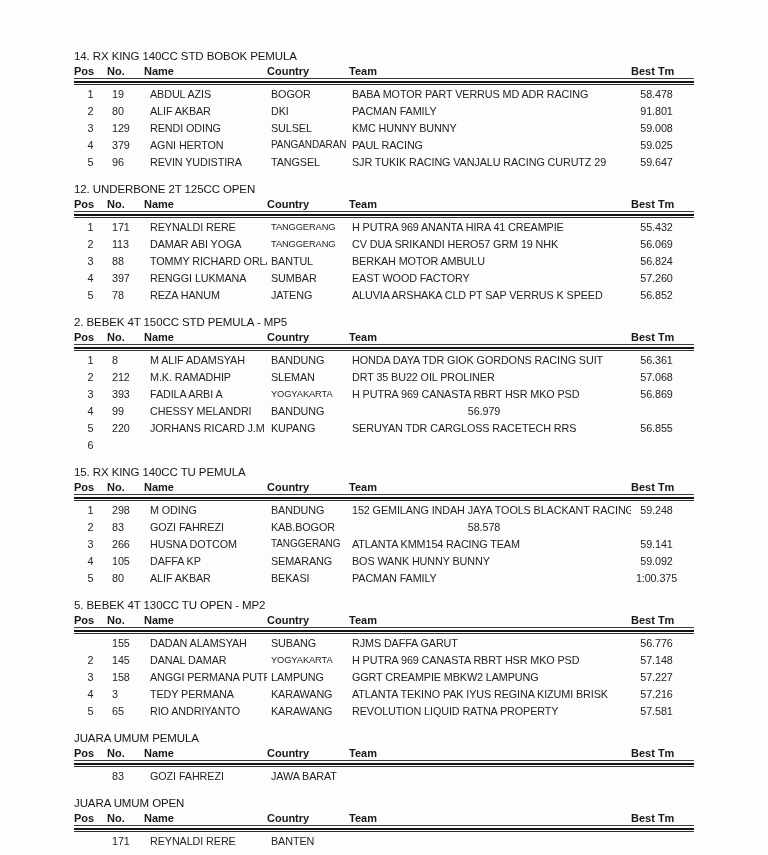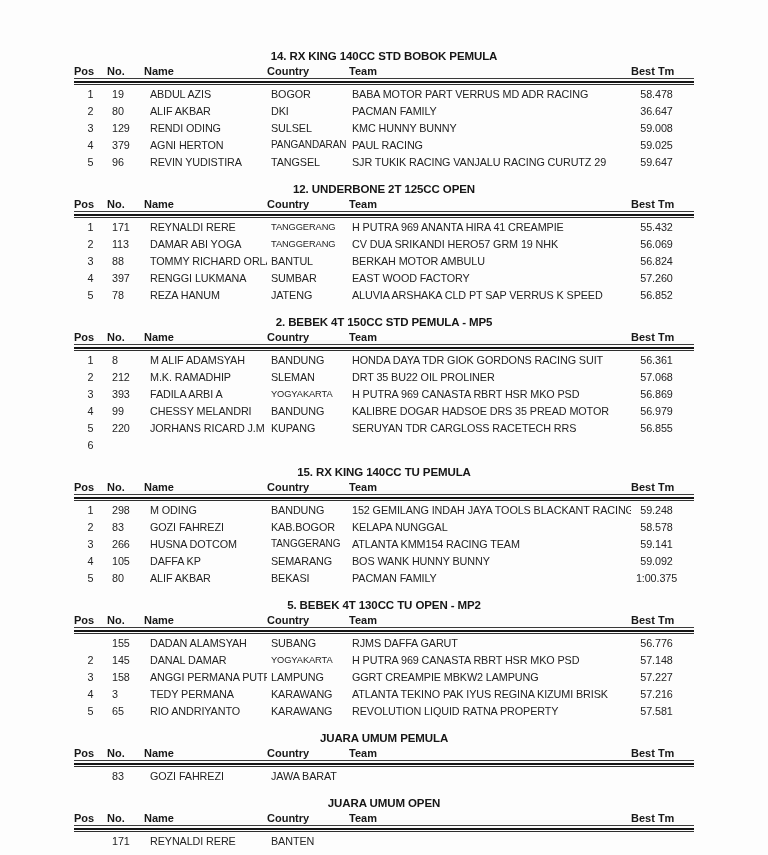--- a/index.html
+++ b/index.html
@@ -4,21 +4,21 @@
 <style>
   html,body{margin:0;padding:0}
   body{
     width:768px;height:855px;background:#fdfdfd;
     font-family:"Liberation Sans",sans-serif;color:#1e1e1e;
     overflow:hidden;
   }
   .sheet{padding-top:50px}
   .race-section{margin-bottom:13px}
   .title{
-    font-size:11.5px;font-weight:bold;text-align:center;
+    font-size:11.5px;font-weight:normal;
     margin:0 0 3px 74px;width:620px;letter-spacing:-0.1px;color:#161616;
   }
   .tbl{margin-left:74px;width:620px}
   .thead{
     display:grid;grid-template-columns:33px 37px 123px 82px 282px 63px;
     font-weight:bold;font-size:11px;align-items:end;position:relative;
     padding-bottom:2px;color:#181818;
   }
   .thead::after{
     content:"";position:absolute;left:0;right:0;bottom:0;
@@ -69,21 +69,21 @@
               <div class="cell c3">BOGOR</div>
               <div class="cell c4">BABA MOTOR PART VERRUS MD ADR RACING</div>
               <div class="cell c5">58.478</div>
             </div>
             <div class="row">
               <div class="cell c0">2</div>
               <div class="cell c1">80</div>
               <div class="cell c2">ALIF AKBAR</div>
               <div class="cell c3">DKI</div>
               <div class="cell c4">PACMAN FAMILY</div>
-              <div class="cell c5">36.647</div>
+              <div class="cell c5">91.801</div>
             </div>
             <div class="row">
               <div class="cell c0">3</div>
               <div class="cell c1">129</div>
               <div class="cell c2">RENDI ODING</div>
               <div class="cell c3">SULSEL</div>
               <div class="cell c4">KMC HUNNY BUNNY</div>
               <div class="cell c5">59.008</div>
             </div>
             <div class="row">
@@ -198,21 +198,20 @@
               <div class="cell c2">FADILA ARBI A</div>
               <div class="cell c3 sm">YOGYAKARTA</div>
               <div class="cell c4">H PUTRA 969 CANASTA RBRT HSR MKO PSD</div>
               <div class="cell c5">56.869</div>
             </div>
             <div class="row">
               <div class="cell c0">4</div>
               <div class="cell c1">99</div>
               <div class="cell c2">CHESSY MELANDRI</div>
               <div class="cell c3">BANDUNG</div>
-              <div class="cell c4">KALIBRE DOGAR HADSOE DRS 35 PREAD MOTOR</div>
               <div class="cell c5">56.979</div>
             </div>
             <div class="row">
               <div class="cell c0">5</div>
               <div class="cell c1">220</div>
               <div class="cell c2">JORHANS RICARD J.M</div>
               <div class="cell c3">KUPANG</div>
               <div class="cell c4">SERUYAN TDR CARGLOSS RACETECH RRS</div>
               <div class="cell c5">56.855</div>
             </div>
@@ -247,21 +246,20 @@
               <div class="cell c2">M ODING</div>
               <div class="cell c3">BANDUNG</div>
               <div class="cell c4">152 GEMILANG INDAH JAYA TOOLS BLACKANT RACING</div>
               <div class="cell c5">59.248</div>
             </div>
             <div class="row">
               <div class="cell c0">2</div>
               <div class="cell c1">83</div>
               <div class="cell c2">GOZI FAHREZI</div>
               <div class="cell c3">KAB.BOGOR</div>
-              <div class="cell c4">KELAPA NUNGGAL</div>
               <div class="cell c5">58.578</div>
             </div>
             <div class="row">
               <div class="cell c0">3</div>
               <div class="cell c1">266</div>
               <div class="cell c2">HUSNA DOTCOM</div>
               <div class="cell c3 xs">TANGGERANG</div>
               <div class="cell c4">ATLANTA KMM154 RACING TEAM</div>
               <div class="cell c5">59.141</div>
             </div>

